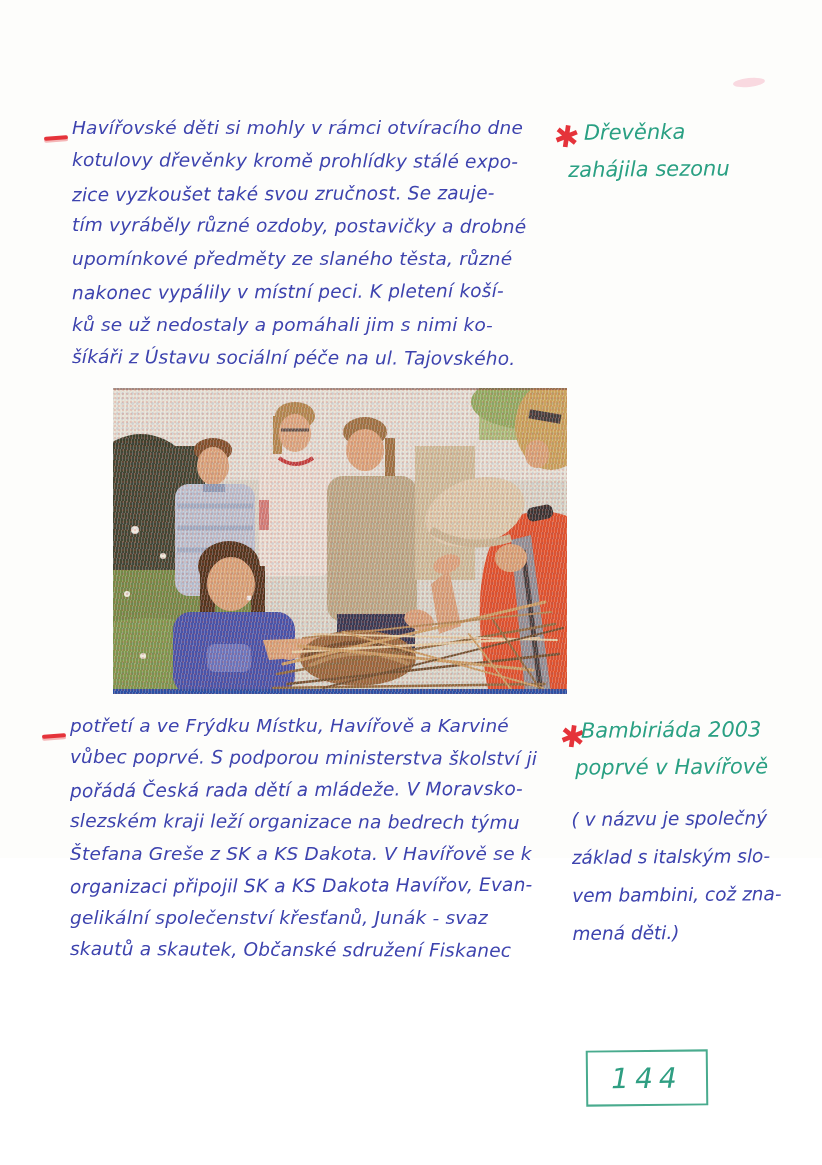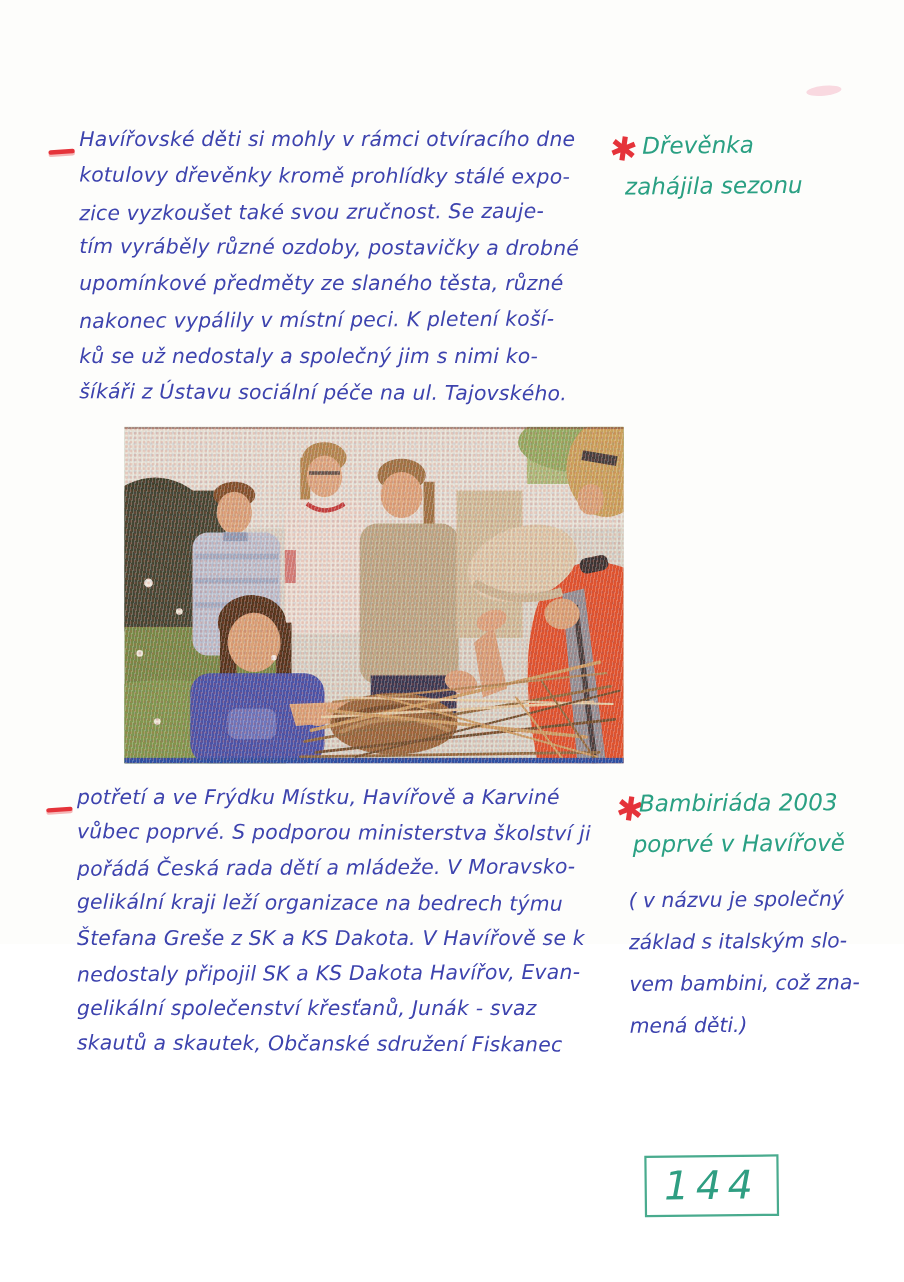--- a/index.html
+++ b/index.html
@@ -86,21 +86,21 @@
   }
   
   .pagenum-box{
     position:absolute;left:586px;top:1050px;width:118px;height:52px;
     border:2px solid #49ab8e;
     transform:rotate(-.6deg);
     display:flex;align-items:center;justify-content:center;
   }
   .pagenum-box span{
     color:#2f9e82;font-style:italic;
-    font-size:36px;letter-spacing:6px;
+    font-size:28px;letter-spacing:6px;
   }
   .smudge{
     position:absolute;left:733px;top:78px;width:32px;height:9px;
     background:rgba(240,150,175,.35);
     border-radius:50%;
     transform:rotate(-6deg);
   }
 </style>
 </head>
 <body>
@@ -109,21 +109,21 @@
 
   <span class="dash d1"></span>
 
   <div class="hand e1">
     <p>Havířovské děti si mohly v rámci otvíracího dne</p>
     <p>kotulovy dřevěnky kromě prohlídky stálé expo-</p>
     <p>zice vyzkoušet také svou zručnost. Se zauje-</p>
     <p>tím vyráběly různé ozdoby, postavičky a drobné</p>
     <p>upomínkové předměty ze slaného těsta, různé</p>
     <p>nakonec vypálily v místní peci. K pletení koší-</p>
-    <p>ků se už nedostaly a společný jim s nimi ko-</p>
+    <p>ků se už nedostaly a pomáhali jim s nimi ko-</p>
     <p>šíkáři z Ústavu sociální péče na ul. Tajovského.</p>
   </div>
 
   <span class="asterisk a1">✱</span>
 
   <div class="margin-head h1">
     <p>Dřevěnka</p>
     <p>zahájila sezonu</p>
   </div>
 
@@ -221,23 +221,23 @@
     <div class="bottomline"></div>
     <div class="halftone"></div>
   </div>
 
   <span class="dash d2"></span>
 
   <div class="hand e2">
     <p>potřetí a ve Frýdku Místku, Havířově a Karviné</p>
     <p>vůbec poprvé. S podporou ministerstva školství ji</p>
     <p>pořádá Česká rada dětí a mládeže. V Moravsko-</p>
-    <p>gelikální kraji leží organizace na bedrech týmu</p>
+    <p>slezském kraji leží organizace na bedrech týmu</p>
     <p>Štefana Greše z SK a KS Dakota. V Havířově se k</p>
-    <p>nedostaly připojil SK a KS Dakota Havířov, Evan-</p>
+    <p>organizaci připojil SK a KS Dakota Havířov, Evan-</p>
     <p>gelikální společenství křesťanů, Junák - svaz</p>
     <p>skautů a skautek, Občanské sdružení Fiskanec</p>
   </div>
 
   <span class="asterisk a2">✱</span>
 
   <div class="margin-head h2">
     <p>Bambiriáda 2003</p>
     <p>poprvé v Havířově</p>
   </div>

